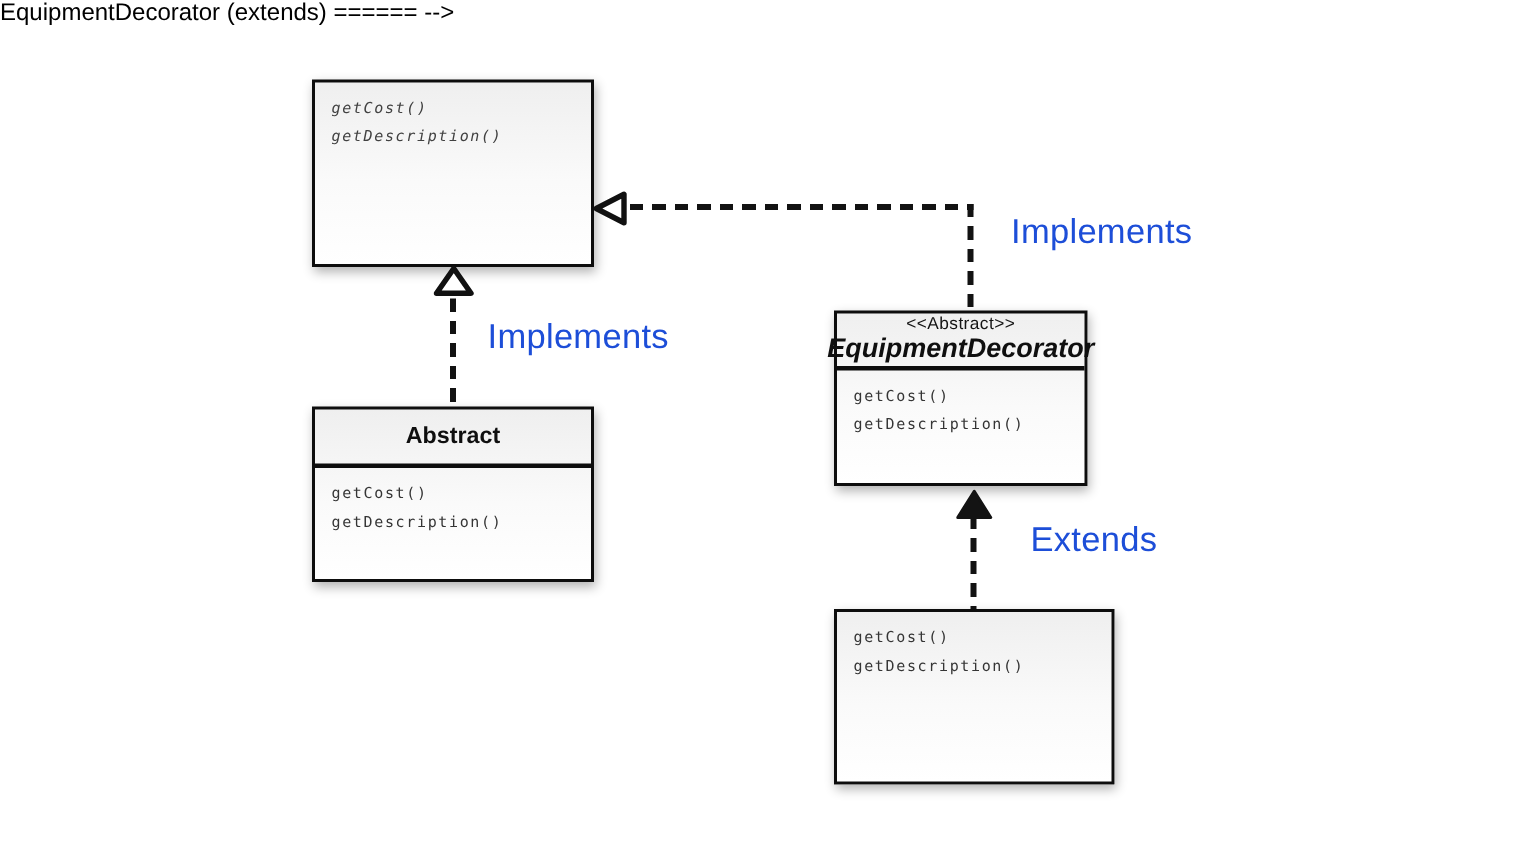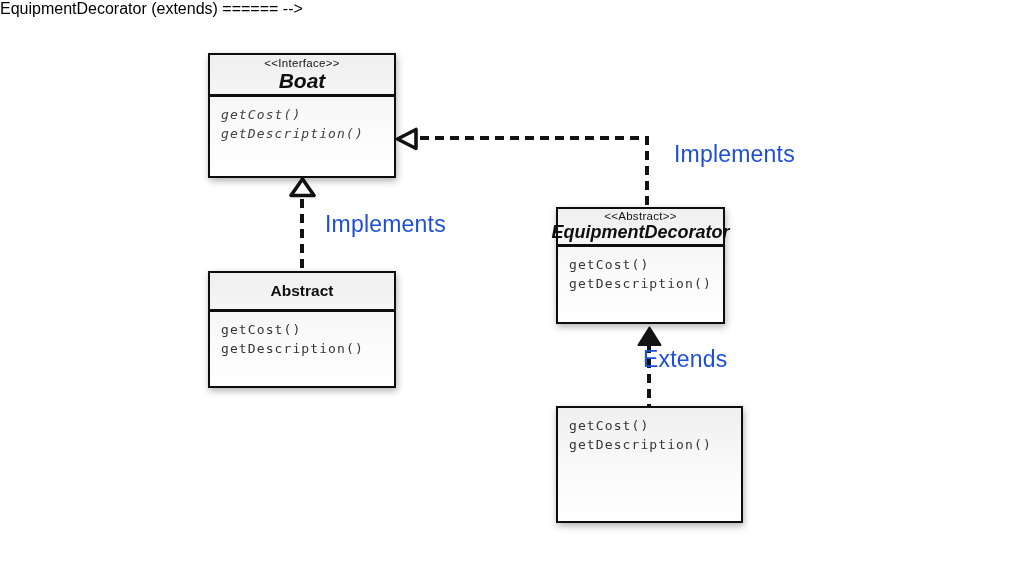--- a/index.html
+++ b/index.html
@@ -32,21 +32,21 @@
   .class-name {
     font-weight: bold;
     color: #0f0f0f;
   }
   .name-lg   { font-size: 21px; font-style: italic; }
   .name-md   { font-size: 18px; font-style: italic; }
   .name-sm   { font-size: 15.5px; }
   .uml-body {
     padding: 9px 11px;
     font-family: "DejaVu Sans Mono", "Liberation Mono", monospace;
-    font-size: 13px;
+    font-size: 10px;
     letter-spacing: 1.1px;
     line-height: 18.5px;
     color: #353535;
   }
   .uml-body.italic { font-style: italic; color: #414141; }
 
   
   .dash-v {
     position: absolute;
     width: 4px;
@@ -69,24 +69,20 @@
     white-space: nowrap;
   }
 </style>
 </head>
 <body>
 
 <div class="canvas">
 
   
   <div class="uml-box" style="left:208px; top:53px; width:188px; height:125px;">
-    <div class="uml-header" style="height:42px;">
-      <span class="stereotype">&lt;&lt;Interface&gt;&gt;</span>
-      <span class="class-name name-lg">Boat</span>
-    </div>
     <div class="uml-body italic">
       <div>getCost()</div>
       <div>getDescription()</div>
     </div>
   </div>
 
   
   <div class="uml-box" style="left:208px; top:271px; width:188px; height:117px;">
     <div class="uml-header" style="height:39px;">
       <span class="class-name name-sm">Abstract</span>
@@ -130,15 +126,15 @@
   <svg class="arrowhead" style="left:393px; top:125px;" width="28" height="28" viewBox="0 0 28 28">
     <path d="M4.5 14 L23 4.5 L23 23.5 Z" fill="#ffffff" stroke="#111111" stroke-width="3.6" stroke-linejoin="round"></path>
   </svg>
   <div class="rel-label" style="left:674px; top:141px;">Implements</div>
 
    EquipmentDecorator (extends) ====== --&gt;
   <div class="dash-v" style="left:647px; top:344px; height:62px;"></div>
   <svg class="arrowhead" style="left:636px; top:325px;" width="27" height="23" viewBox="0 0 27 23">
     <path d="M13.5 2.5 L24.5 20 L2.5 20 Z" fill="#131313" stroke="#131313" stroke-width="2" stroke-linejoin="round"></path>
   </svg>
-  <div class="rel-label" style="left:643px; top:346px;">Extends</div>
+  <div class="rel-label" style="left:687px; top:346px;">Extends</div>
 
 </div>
 
 </body></html>

